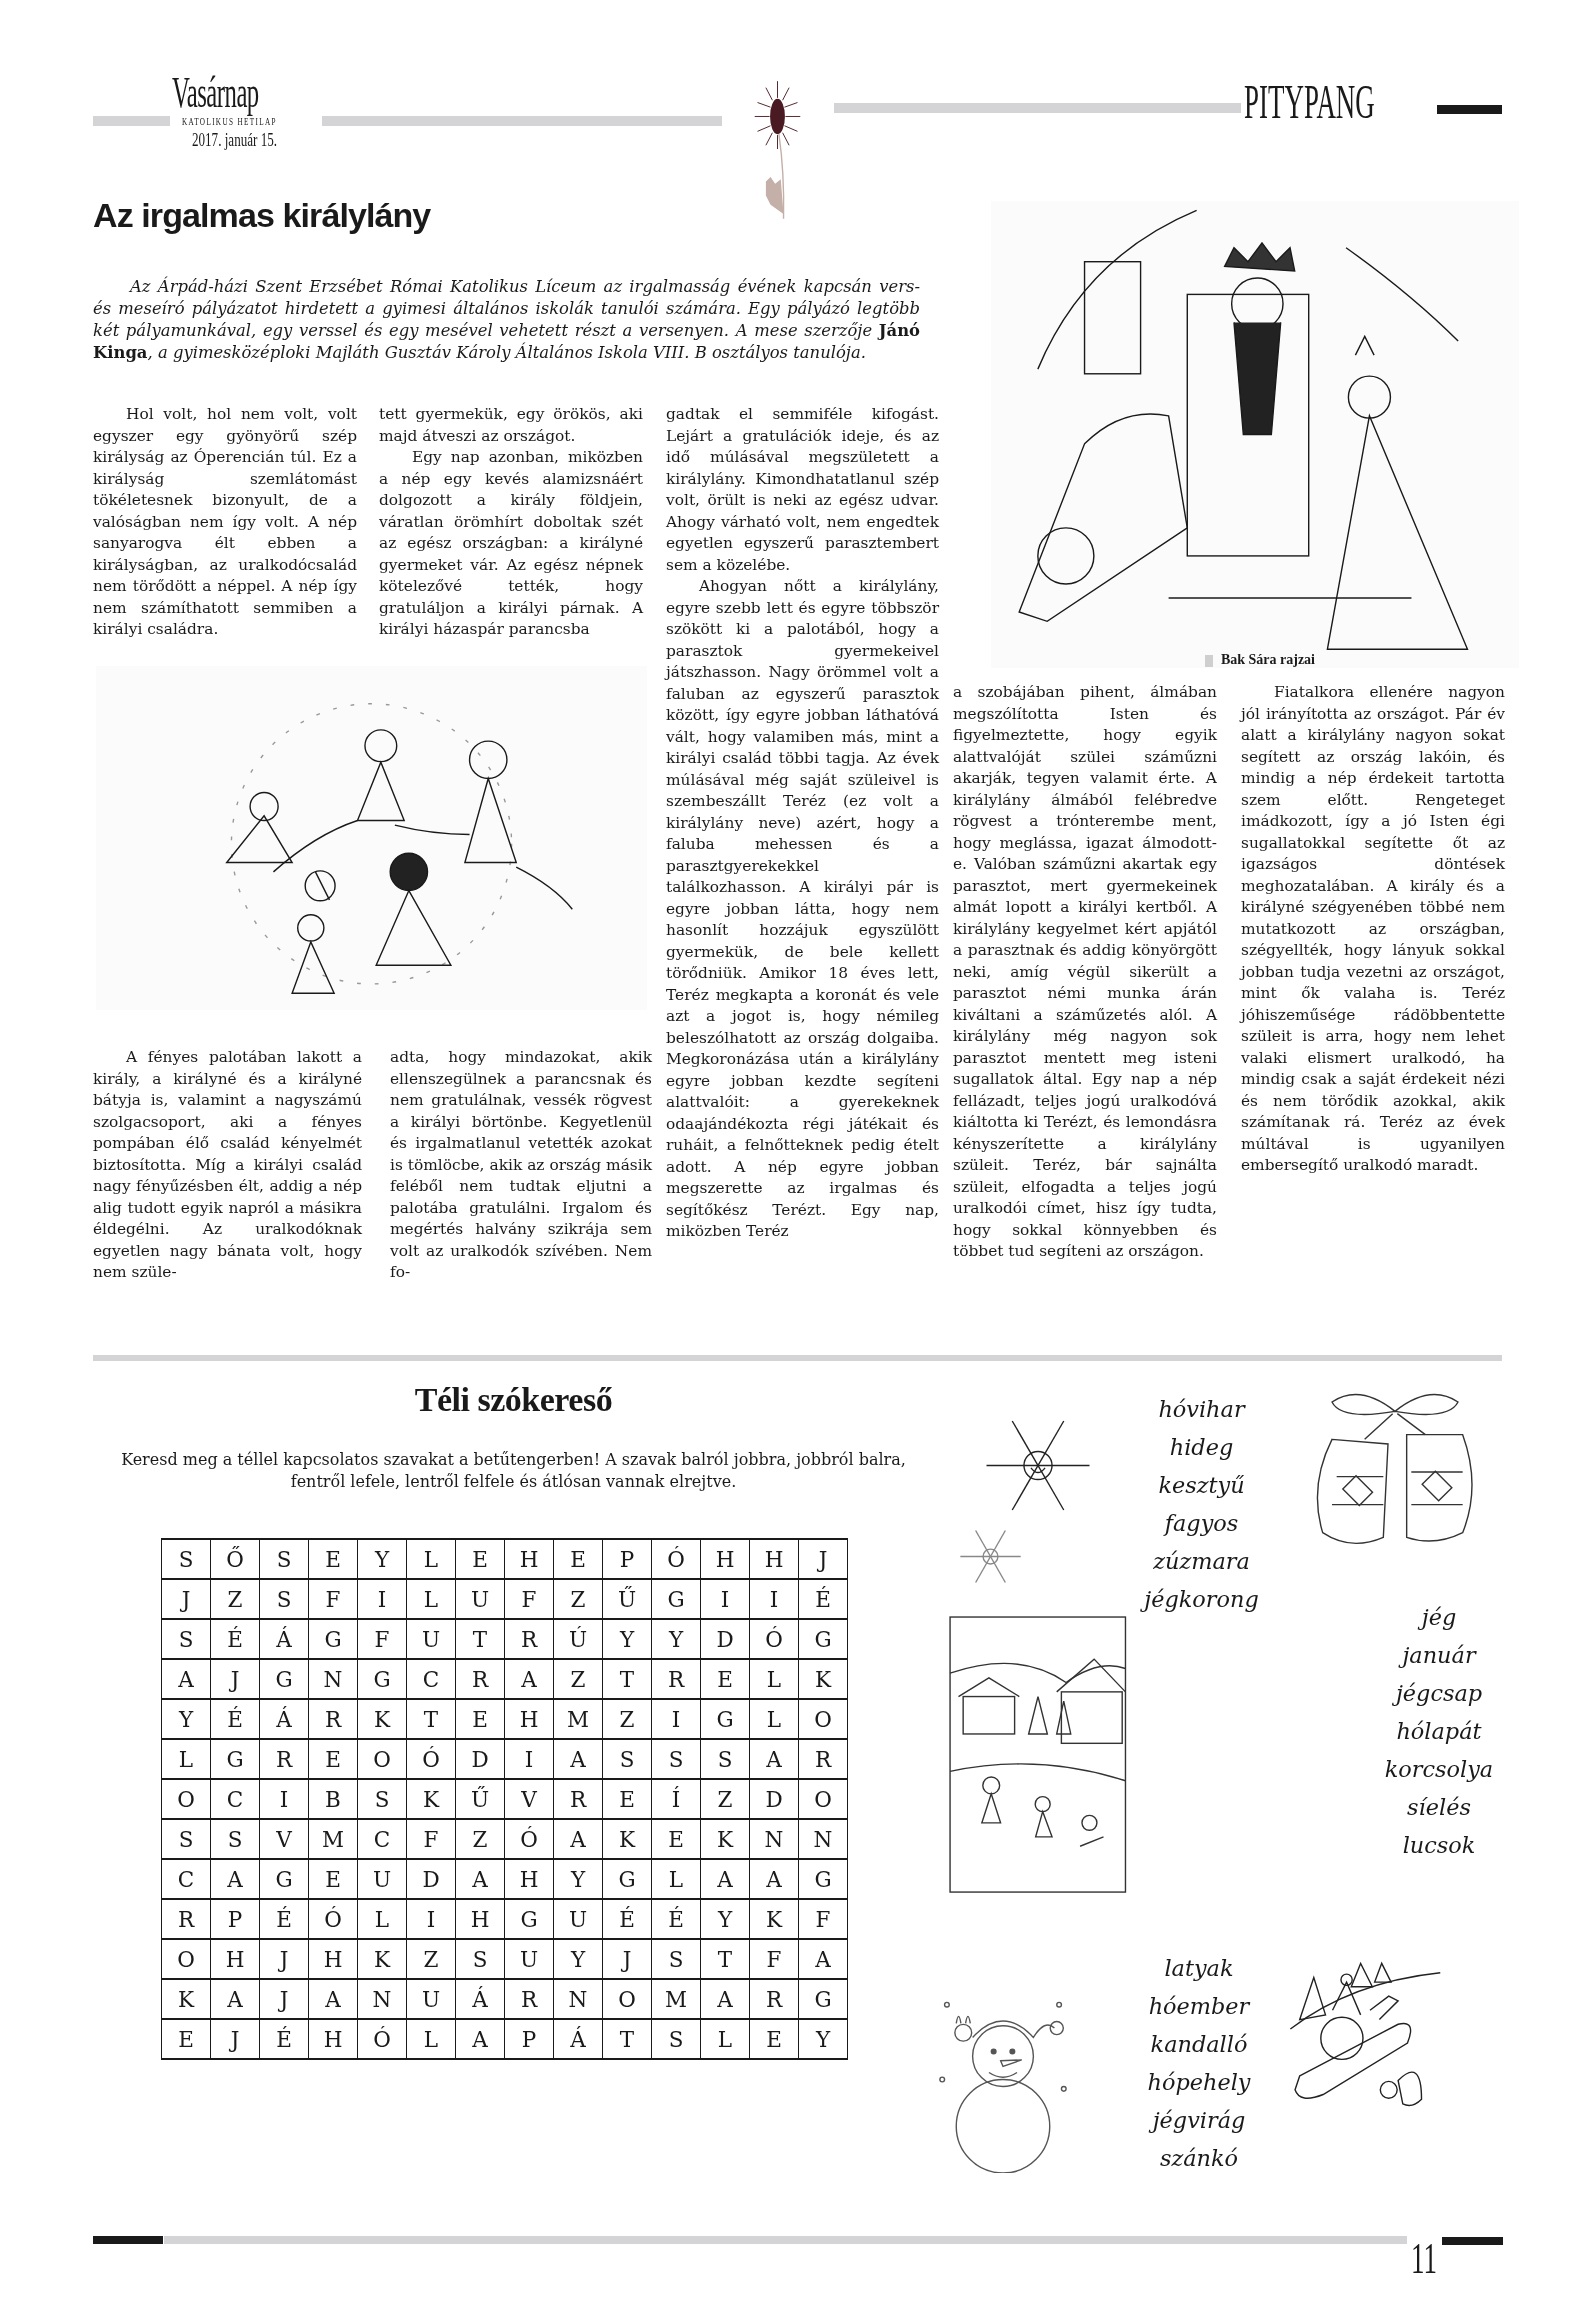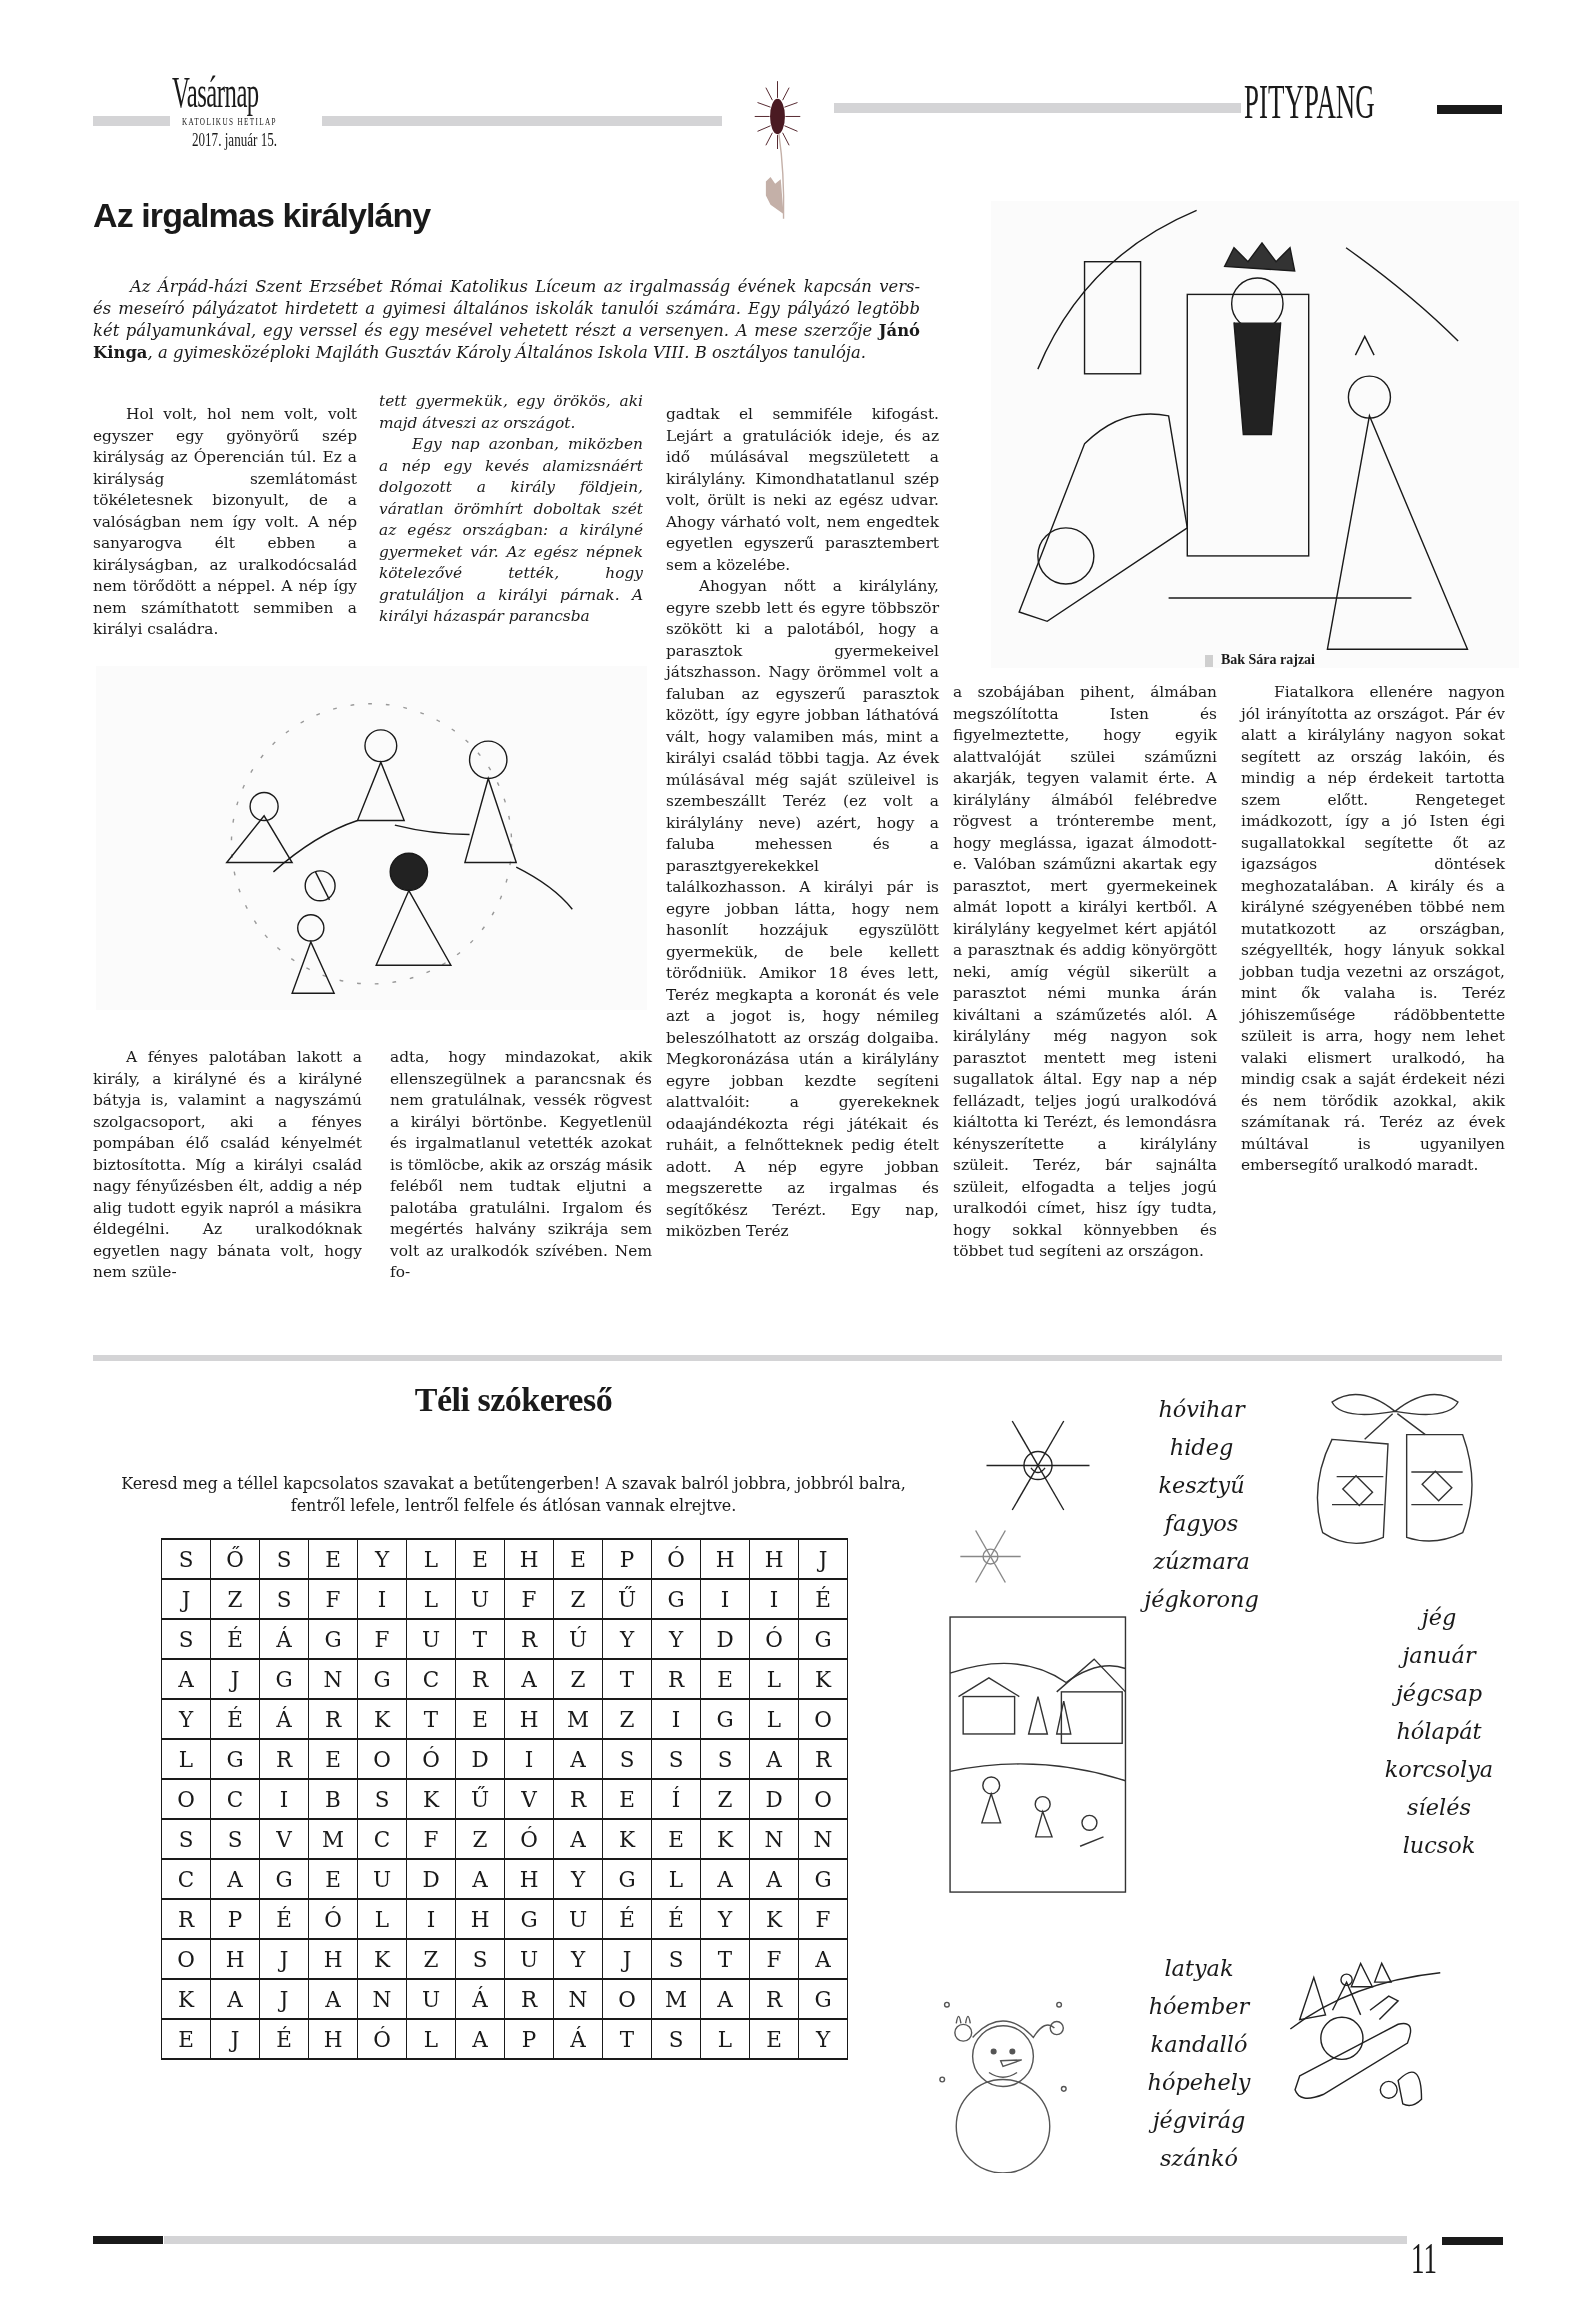--- a/index.html
+++ b/index.html
@@ -25,21 +25,21 @@
   .col { font-family: "DejaVu Serif", serif; font-size: 15.4px; line-height: 21.5px; text-align: justify; hyphens: manual; }
   .col p { margin: 0; text-indent: 33px; }
   .col p.noindent { text-indent: 0; }
 
   .illus { background: #fbfbfb; border: 0; }
   .caption { font-family: "Liberation Serif", serif; font-weight: bold; font-size: 14px; }
   .caption .mark { display: inline-block; width: 7.5px; height: 12px; background: #cfcfcf; margin-right: 8.4px; vertical-align: middle; }
 
   
   .ws-title { left: 93px; top: 1381px; width: 841px; text-align: center; font-family: Liberation Serif, serif; font-weight: bold; font-size: 34px; letter-spacing: -0.5px; }
-  .ws-instr { left: 93px; top: 1449px; width: 841px; text-align: center; font-family: "DejaVu Serif", serif; font-size: 16px; line-height: 22.4px; margin-top: 24px; }
+  .ws-instr { left: 93px; top: 1449px; width: 841px; text-align: center; font-family: "DejaVu Serif", serif; font-size: 16px; line-height: 22.4px; }
   .grid { left: 161px; top: 1538px; border-collapse: collapse; }
   .grid td { width: 48px; height: 38px; border: 1.4px solid #1a1a1a; text-align: center; vertical-align: middle; font-family: "DejaVu Serif", serif; font-size: 21.5px; padding: 0; }
   .grid tr td { border-top-width: 2.3px; border-bottom-width: 2.3px; }
 
   .wordlist { font-family: "DejaVu Serif", serif; font-style: italic; font-size: 22.4px; line-height: 38px; text-align: center; }
 
   .pageno { left: 1411px; top: 2232px; font-family: "Liberation Serif", serif; font-size: 45px; transform: scaleX(0.6); transform-origin: left top; }
 
   svg { display: block; }
 </style>
@@ -80,21 +80,21 @@
 
 <div class="abs story-title">Az irgalmas királylány</div>
 
 <div class="abs intro">
   <p><span>Az Árpád-házi Szent Erzsébet Római Katolikus Líceum az irgalmasság évének kapcsán vers- és meseíró pályázatot hirdetett a gyimesi általános iskolák tanulói számára. Egy pályázó legtöbb két pályamunkával, egy verssel és egy mesével vehetett részt a versenyen. A mese szerzője </span><b>Jánó Kinga</b><span>, a gyimesközéploki Majláth Gusztáv Károly Általános Iskola VIII. B osztályos tanulója.</span></p>
 </div>
 
 <div class="abs col" style="left:93px; top:404px; width:264px;">
   <p>Hol volt, hol nem volt, volt egyszer egy gyönyörű szép királyság az Óperencián túl. Ez a királyság szemlátomást tökéletesnek bizonyult, de a valóságban nem így volt. A nép sanyarogva élt ebben a királyságban, az uralkodócsalád nem törődött a néppel. A nép így nem számíthatott semmiben a királyi családra.</p>
 </div>
-<div class="abs col" style="left:379px; top:391px; width:264px;font-style:italic;">
+<div class="abs col" style="left:379px; top:404px; width:264px;">
   <p class="noindent">tett gyermekük, egy örökös, aki majd átveszi az országot.</p>
   <p>Egy nap azonban, miközben a nép egy kevés alamizsnáért dolgozott a király földjein, váratlan örömhírt doboltak szét az egész országban: a királyné gyermeket vár. Az egész népnek kötelezővé tették, hogy gratuláljon a királyi párnak. A királyi házaspár parancsba</p>
 </div>
 <div class="abs col" style="left:666px; top:404px; width:273px;">
   <p class="noindent">gadtak el semmiféle kifogást. Lejárt a gratulációk ideje, és az idő múlásával megszületett a királylány. Kimondhatatlanul szép volt, örült is neki az egész udvar. Ahogy várható volt, nem engedtek egyetlen egyszerű parasztembert sem a közelébe.</p>
   <p>Ahogyan nőtt a királylány, egyre szebb lett és egyre többször szökött ki a palotából, hogy a parasztok gyermekeivel játszhasson. Nagy örömmel volt a faluban az egyszerű parasztok között, így egyre jobban láthatóvá vált, hogy valamiben más, mint a királyi család többi tagja. Az évek múlásával még saját szüleivel is szembeszállt Teréz (ez volt a királylány neve) azért, hogy a faluba mehessen és a parasztgyerekekkel találkozhasson. A királyi pár is egyre jobban látta, hogy nem hasonlít hozzájuk egyszülött gyermekük, de bele kellett törődniük. Amikor 18 éves lett, Teréz megkapta a koronát és vele azt a jogot is, hogy némileg beleszólhatott az ország dolgaiba. Megkoronázása után a királylány egyre jobban kezdte segíteni alattvalóit: a gyerekeknek odaajándékozta régi játékait és ruháit, a felnőtteknek pedig ételt adott. A nép egyre jobban megszerette az irgalmas és segítőkész Terézt. Egy nap, miközben Teréz</p>
 </div>
 
 <div class="abs illus" style="left:96px; top:666px; width:551px; height:344px;">
   <svg width="551" height="344" viewBox="0 0 1180 735" fill="none" stroke="#1a1a1a" stroke-width="3">

